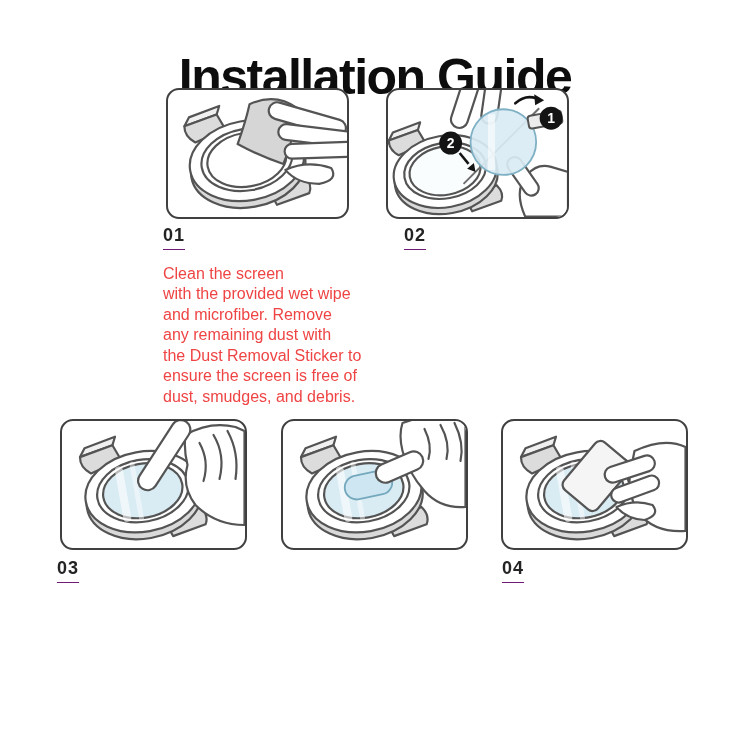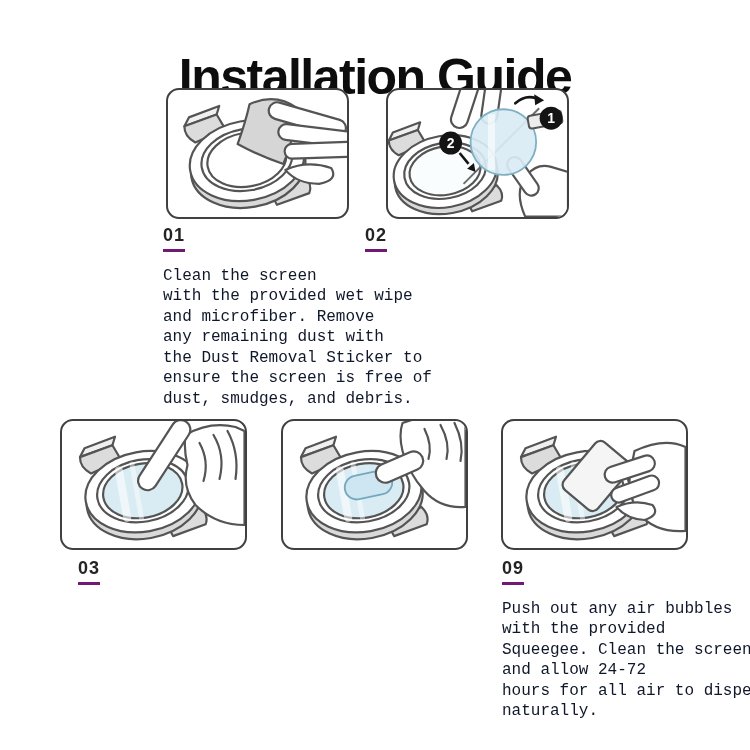--- a/index.html
+++ b/index.html
@@ -9,27 +9,27 @@
          font-size:50px;font-weight:700;color:#0d0d0d;letter-spacing:-1.5px;line-height:1.0;}
   .figure{position:absolute;border:2.5px solid #404040;border-radius:13px;background:#fff;overflow:hidden;}
   #fig1{left:166px;top:88px;width:179px;height:127px;}
   #fig2{left:386px;top:88px;width:179px;height:127px;}
   #fig3{left:60px; top:419px;width:183px;height:127px;}
   #fig4{left:281px;top:419px;width:183px;height:127px;}
   #fig5{left:501px;top:419px;width:183px;height:127px;}
   .figure svg{display:block;width:100%;height:100%;}
   .step-text{position:absolute;width:220px;}
   #txt1{left:163px;top:226px;}
-  #txt2{left:365px;top:226px;}
-  #txt3{left:78px; top:559px;}
+  #txt2{left:404px;top:226px;}
+  #txt3{left:57px; top:559px;}
   #txt4{left:283px;top:559px;}
   #txt5{left:502px;top:559px;}
   .step-number{display:inline-block;font-size:18px;font-weight:700;color:#232323;
-               letter-spacing:1px;padding-bottom:3px;border-bottom:3px solid #701a75;line-height:1.1;}
-  .step-desc{margin-top:14px;font-size:16px;line-height:20.5px;color:#0f172a;white-space:pre;font-family:Liberation Mono, monospace;}
+               letter-spacing:1px;padding-bottom:3px;border-bottom:1px solid #701a75;line-height:1.1;}
+  .step-desc{margin-top:14px;font-size:16px;line-height:20.5px;color:#ef4444;white-space:pre;}
   .badge-num{font-size:14px;font-weight:700;fill:#ffffff;text-anchor:middle;
              font-family:"Liberation Sans", sans-serif;}
 </style>
 </head>
 <body>
 
 <div class="page">
 
   <h1 class="title">Installation Guide</h1>
 
@@ -180,22 +180,16 @@
   <div class="step-text" id="txt2">
     <span class="step-number">02</span>
   </div>
 
   <div class="step-text" id="txt3">
     <span class="step-number">03</span>
   </div>
 
 
   <div class="step-text" id="txt5">
-    <span class="step-number">09</span>
-    <div class="step-desc">Push out any air bubbles
-with the provided
-Squeegee. Clean the screen
-and allow 24-72
-hours for all air to disperse
-naturally.</div>
+    <span class="step-number">04</span>
   </div>
 
 </div>
 
 </body></html>

